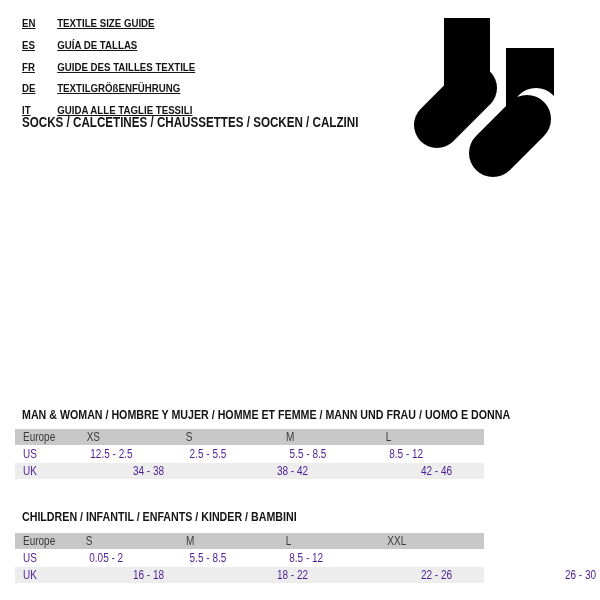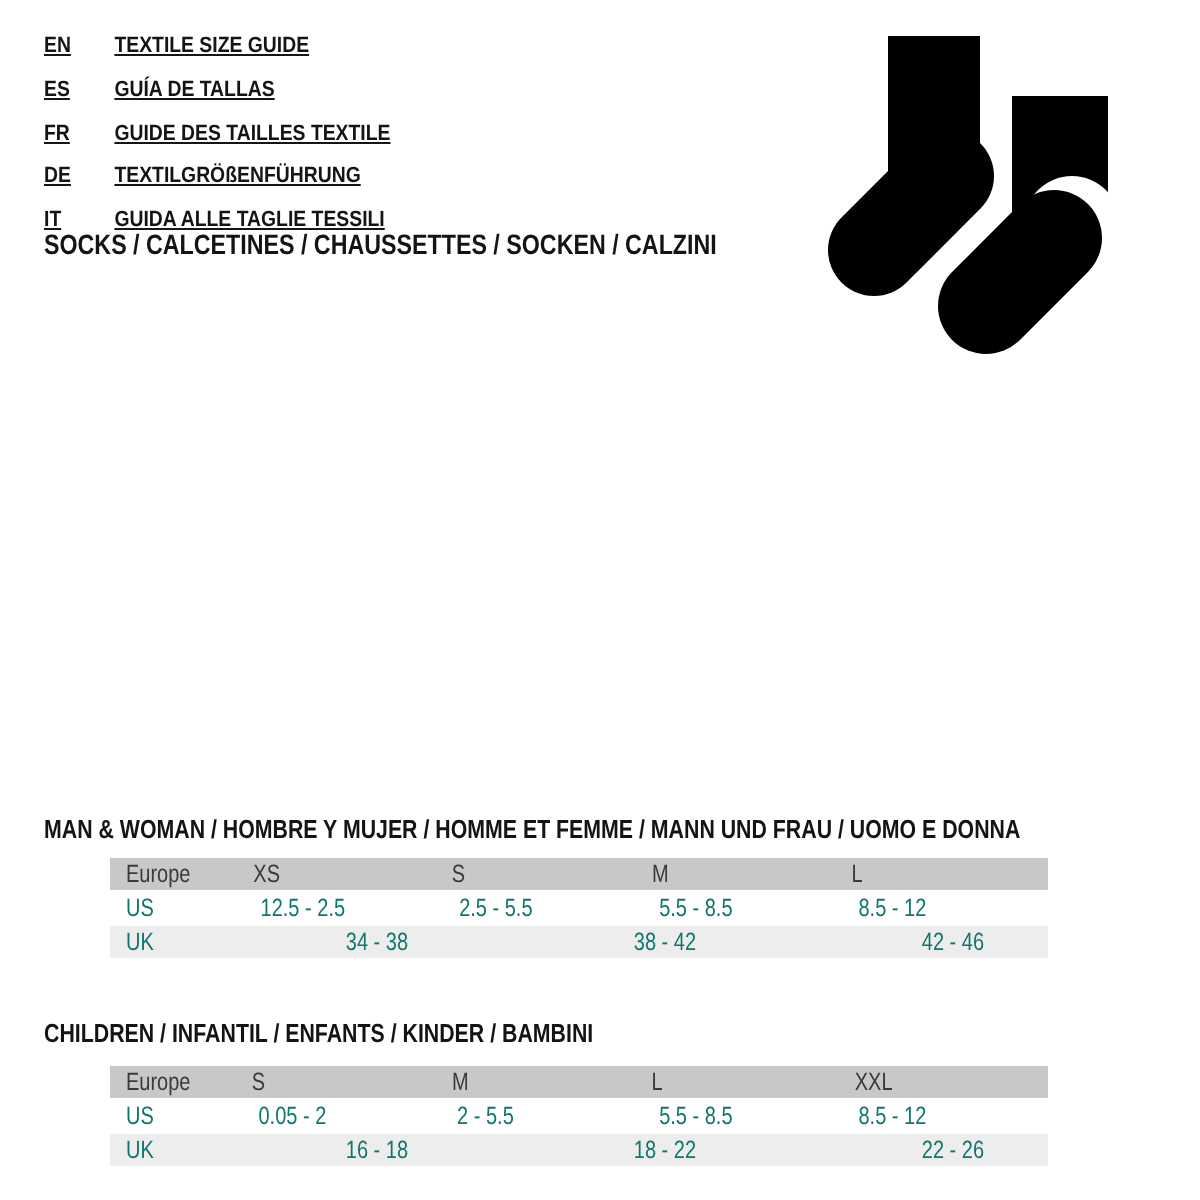--- a/index.html
+++ b/index.html
@@ -21,26 +21,26 @@
   }
   
   .socks-svg{position:absolute;left:400px;top:0;}
   
   .ttitle{
     position:absolute;left:22px;font-size:13px;line-height:13px;font-weight:700;
     transform:scaleX(0.82);transform-origin:0 0;white-space:nowrap;color:#141414;
   }
   .tt1{top:408px;}
   .tt2{top:510px;}
-  .ttable{position:absolute;left:15px;width:469px;margin-left:40px;}
+  .ttable{position:absolute;left:15px;width:469px;}
   .t1{top:429px;}
   .t2{top:533px;}
   .trow{
     display:flex;height:16px;margin-bottom:1px;align-items:center;
-    font-size:12.5px;line-height:16px;color:#0f766e;background:#ffffff;
+    font-size:12.5px;line-height:16px;color:#4c1d95;background:#ffffff;
   }
   .trow.head{background:#c8c8c8;color:#3a3a3a;}
   .trow.alt{background:#ededed;gap:44px;}
   .cell{overflow:visible;white-space:nowrap;}
   .c0{width:70px;flex:0 0 70px;padding-left:8px;box-sizing:border-box;text-align:left;}
   .c{width:100px;flex:0 0 100px;}
   .cx{display:inline-block;transform:scaleX(0.8);transform-origin:50% 50%;}
   .cx.left{transform-origin:0 50%;}
 </style>
 </head>
@@ -117,21 +117,20 @@
     <div class="trow head">
       <div class="cell c0"><span class="cx left">Europe</span></div>
       <div class="cell c"><span class="cx">S</span></div>
       <div class="cell c"><span class="cx">M</span></div>
       <div class="cell c"><span class="cx">L</span></div>
       <div class="cell c"><span class="cx">XXL</span></div>
     </div>
     <div class="trow">
       <div class="cell c0"><span class="cx left">US</span></div>
       <div class="cell c"><span class="cx">0.05 - 2</span></div>
-      <div class="cell c"><span class="cx">2 - 5.5</span></div>
       <div class="cell c"><span class="cx">5.5 - 8.5</span></div>
       <div class="cell c"><span class="cx">8.5 - 12</span></div>
     </div>
     <div class="trow alt">
       <div class="cell c0"><span class="cx left">UK</span></div>
       <div class="cell c"><span class="cx">16 - 18</span></div>
       <div class="cell c"><span class="cx">18 - 22</span></div>
       <div class="cell c"><span class="cx">22 - 26</span></div>
       <div class="cell c"><span class="cx">26 - 30</span></div>
     </div>

